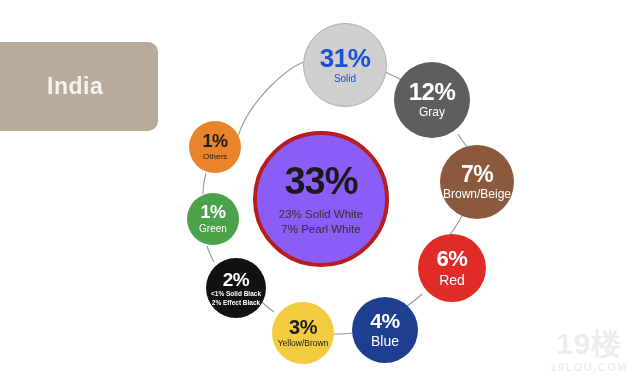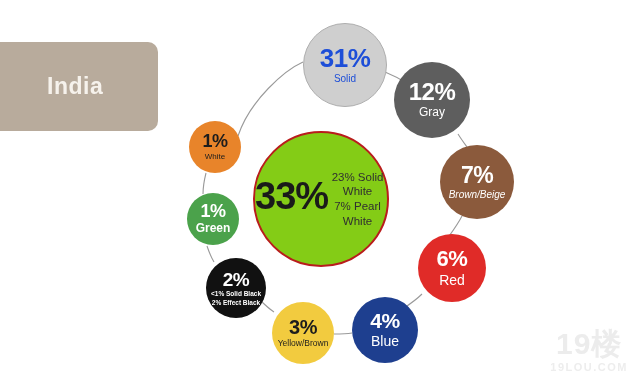--- a/index.html
+++ b/index.html
@@ -32,23 +32,23 @@
 
   
   #ring-svg{position:absolute;left:0;top:0;width:640px;height:383px;}
 
   
   .hub{
     position:absolute;
     left:253px;top:131px;
     width:136px;height:136px;
     border-radius:50%;
-    background:#84cc16;
-    border:2px solid #b91c1c;
-    display:flex;flex-direction:row;
+    background:#8b5cf6;
+    border:4px solid #b91c1c;
+    display:flex;flex-direction:column;
     align-items:center;justify-content:center;
     box-sizing:border-box;
     z-index:3;
   }
   .hub-pct{
     font-size:38px;font-weight:bold;color:#1a1a1a;
     line-height:1;letter-spacing:-1px;
     margin-bottom:7px;
   }
   .hub-sub{
@@ -85,41 +85,41 @@
   #bub-silver{left:303px;top:23px;width:84px;height:84px;background:#cfcfcf;border:1px solid #aeaeae;color:#1d4ed8;}
   #bub-silver .b-pct{font-size:26px;}
   #bub-silver .b-lbl{font-size:10px;}
 
   #bub-gray{left:394px;top:62px;width:76px;height:76px;background:#5e5e5e;color:#ffffff;}
   #bub-gray .b-pct{font-size:24px;}
   #bub-gray .b-lbl{font-size:12px;}
 
   #bub-brown{left:440px;top:145px;width:74px;height:74px;background:#8b5a3c;color:#ffffff;}
   #bub-brown .b-pct{font-size:23px;}
-  #bub-brown .b-lbl{font-size:10px;font-style:italic;}
+  #bub-brown .b-lbl{font-size:12px;}
 
   #bub-red{left:418px;top:234px;width:68px;height:68px;background:#e02b28;color:#ffffff;}
   #bub-red .b-pct{font-size:22px;}
   #bub-red .b-lbl{font-size:14px;}
 
   #bub-blue{left:352px;top:297px;width:66px;height:66px;background:#1e3f8f;color:#ffffff;}
   #bub-blue .b-pct{font-size:21px;}
   #bub-blue .b-lbl{font-size:14px;}
 
   #bub-yellow{left:272px;top:302px;width:62px;height:62px;background:#f2cb3f;color:#1d1d1d;}
   #bub-yellow .b-pct{font-size:20px;}
   #bub-yellow .b-lbl{font-size:8.5px;}
 
   #bub-black{left:206px;top:258px;width:60px;height:60px;background:#111111;color:#ffffff;}
   #bub-black .b-pct{font-size:19px;}
   #bub-black .b-lbl2{font-size:6.5px;}
 
   #bub-green{left:187px;top:193px;width:52px;height:52px;background:#4ba24b;color:#ffffff;}
   #bub-green .b-pct{font-size:18px;}
-  #bub-green .b-lbl{font-size:12px;font-weight:bold;}
+  #bub-green .b-lbl{font-size:10px;}
 
   #bub-others{left:189px;top:121px;width:52px;height:52px;background:#e8842a;color:#1d1d1d;}
   #bub-others .b-pct{font-size:18px;}
   #bub-others .b-lbl{font-size:8px;}
 
   
   .watermark{
     position:absolute;
     right:12px;bottom:10px;
     text-align:center;
@@ -202,21 +202,21 @@
     <span class="b-lbl2">2% Effect Black</span>
   </div>
 
   <div class="bubble" id="bub-green">
     <span class="b-pct">1%</span>
     <span class="b-lbl">Green</span>
   </div>
 
   <div class="bubble" id="bub-others">
     <span class="b-pct">1%</span>
-    <span class="b-lbl">White</span>
+    <span class="b-lbl">Others</span>
   </div>
 
   <div class="watermark">
     <div class="wm-main">19楼</div>
     <div class="wm-sub">19LOU.COM</div>
   </div>
 
 </div>
 
 </body></html>

